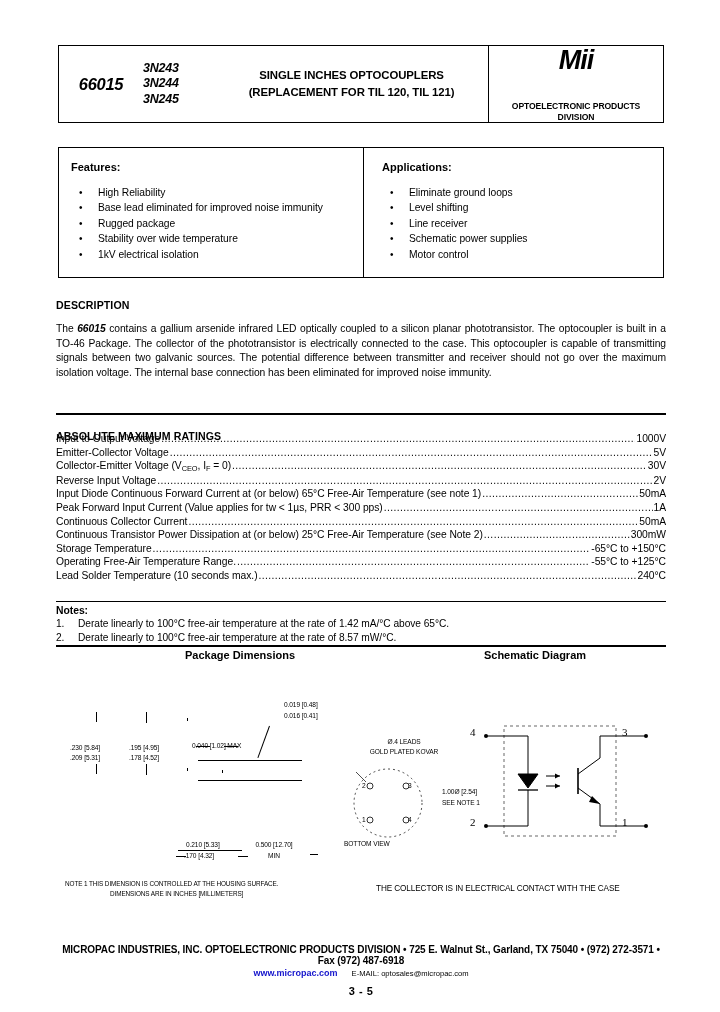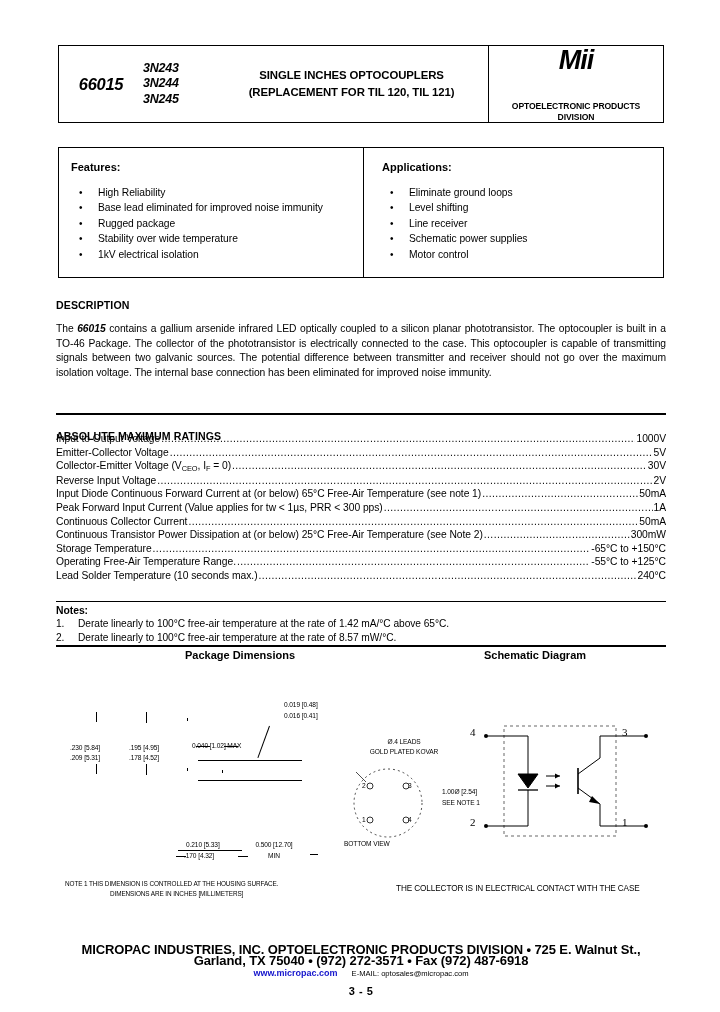--- a/index.html
+++ b/index.html
@@ -120,21 +120,21 @@
     letter-spacing:-0.1px;
   }
   .dtext.c{text-align:center;}
   .dline{position:absolute;background:#000;}
   .dnum{position:absolute;font-size:11px;font-family:"Liberation Serif",serif;}
 
   
   .footer{
     position:absolute;left:56px;top:944px;width:610px;text-align:center;
   }
-  .f1{font-size:13px;font-weight:bold;letter-spacing:-0.1px;line-height:11px;}
+  .f1{font-size:10px;font-weight:bold;letter-spacing:-0.1px;line-height:11px;}
   .f2{font-size:8px;line-height:13px;margin-top:1px;}
   .f2 .url{color:#1414cc;font-weight:bold;font-size:9px;}
   .f2 .eml{font-size:7.6px;margin-left:14px;}
   .f3{font-size:11px;font-weight:bold;margin-top:5px;letter-spacing:0.5px;}
 </style>
 </head>
 <body>
 
 <div class="page">
 
@@ -354,21 +354,21 @@
       <circle cx="190" cy="130" r="2" fill="#000"></circle>
     </svg>
     <div class="dnum" style="left:414px;top:58px;">4</div>
     <div class="dnum" style="left:566px;top:58px;">3</div>
     <div class="dnum" style="left:414px;top:148px;">2</div>
     <div class="dnum" style="left:566px;top:148px;">1</div>
   </div>
 
   <div class="dtext" style="position:absolute;left:65px;top:880px;font-size:6.4px;">NOTE 1   THIS DIMENSION IS CONTROLLED AT THE HOUSING SURFACE.</div>
   <div class="dtext" style="position:absolute;left:110px;top:890px;font-size:6.4px;">DIMENSIONS ARE IN INCHES [MILLIMETERS]</div>
-  <div style="position:absolute;left:396px;top:884px;font-size:8.2px;letter-spacing:-0.1px;">THE COLLECTOR IS IN ELECTRICAL CONTACT WITH THE CASE</div>
+  <div style="position:absolute;left:376px;top:884px;font-size:8.2px;letter-spacing:-0.1px;">THE COLLECTOR IS IN ELECTRICAL CONTACT WITH THE CASE</div>
 
   <div class="footer">
     <div class="f1">MICROPAC INDUSTRIES, INC.  OPTOELECTRONIC PRODUCTS DIVISION • 725 E. Walnut St., Garland, TX  75040 • (972) 272-3571 • Fax (972) 487-6918</div>
     <div class="f2">
       <span class="url">www.micropac.com</span><span class="eml">E-MAIL: optosales@micropac.com</span>
     </div>
     <div class="f3">3 - 5</div>
   </div>
 
 </div>

